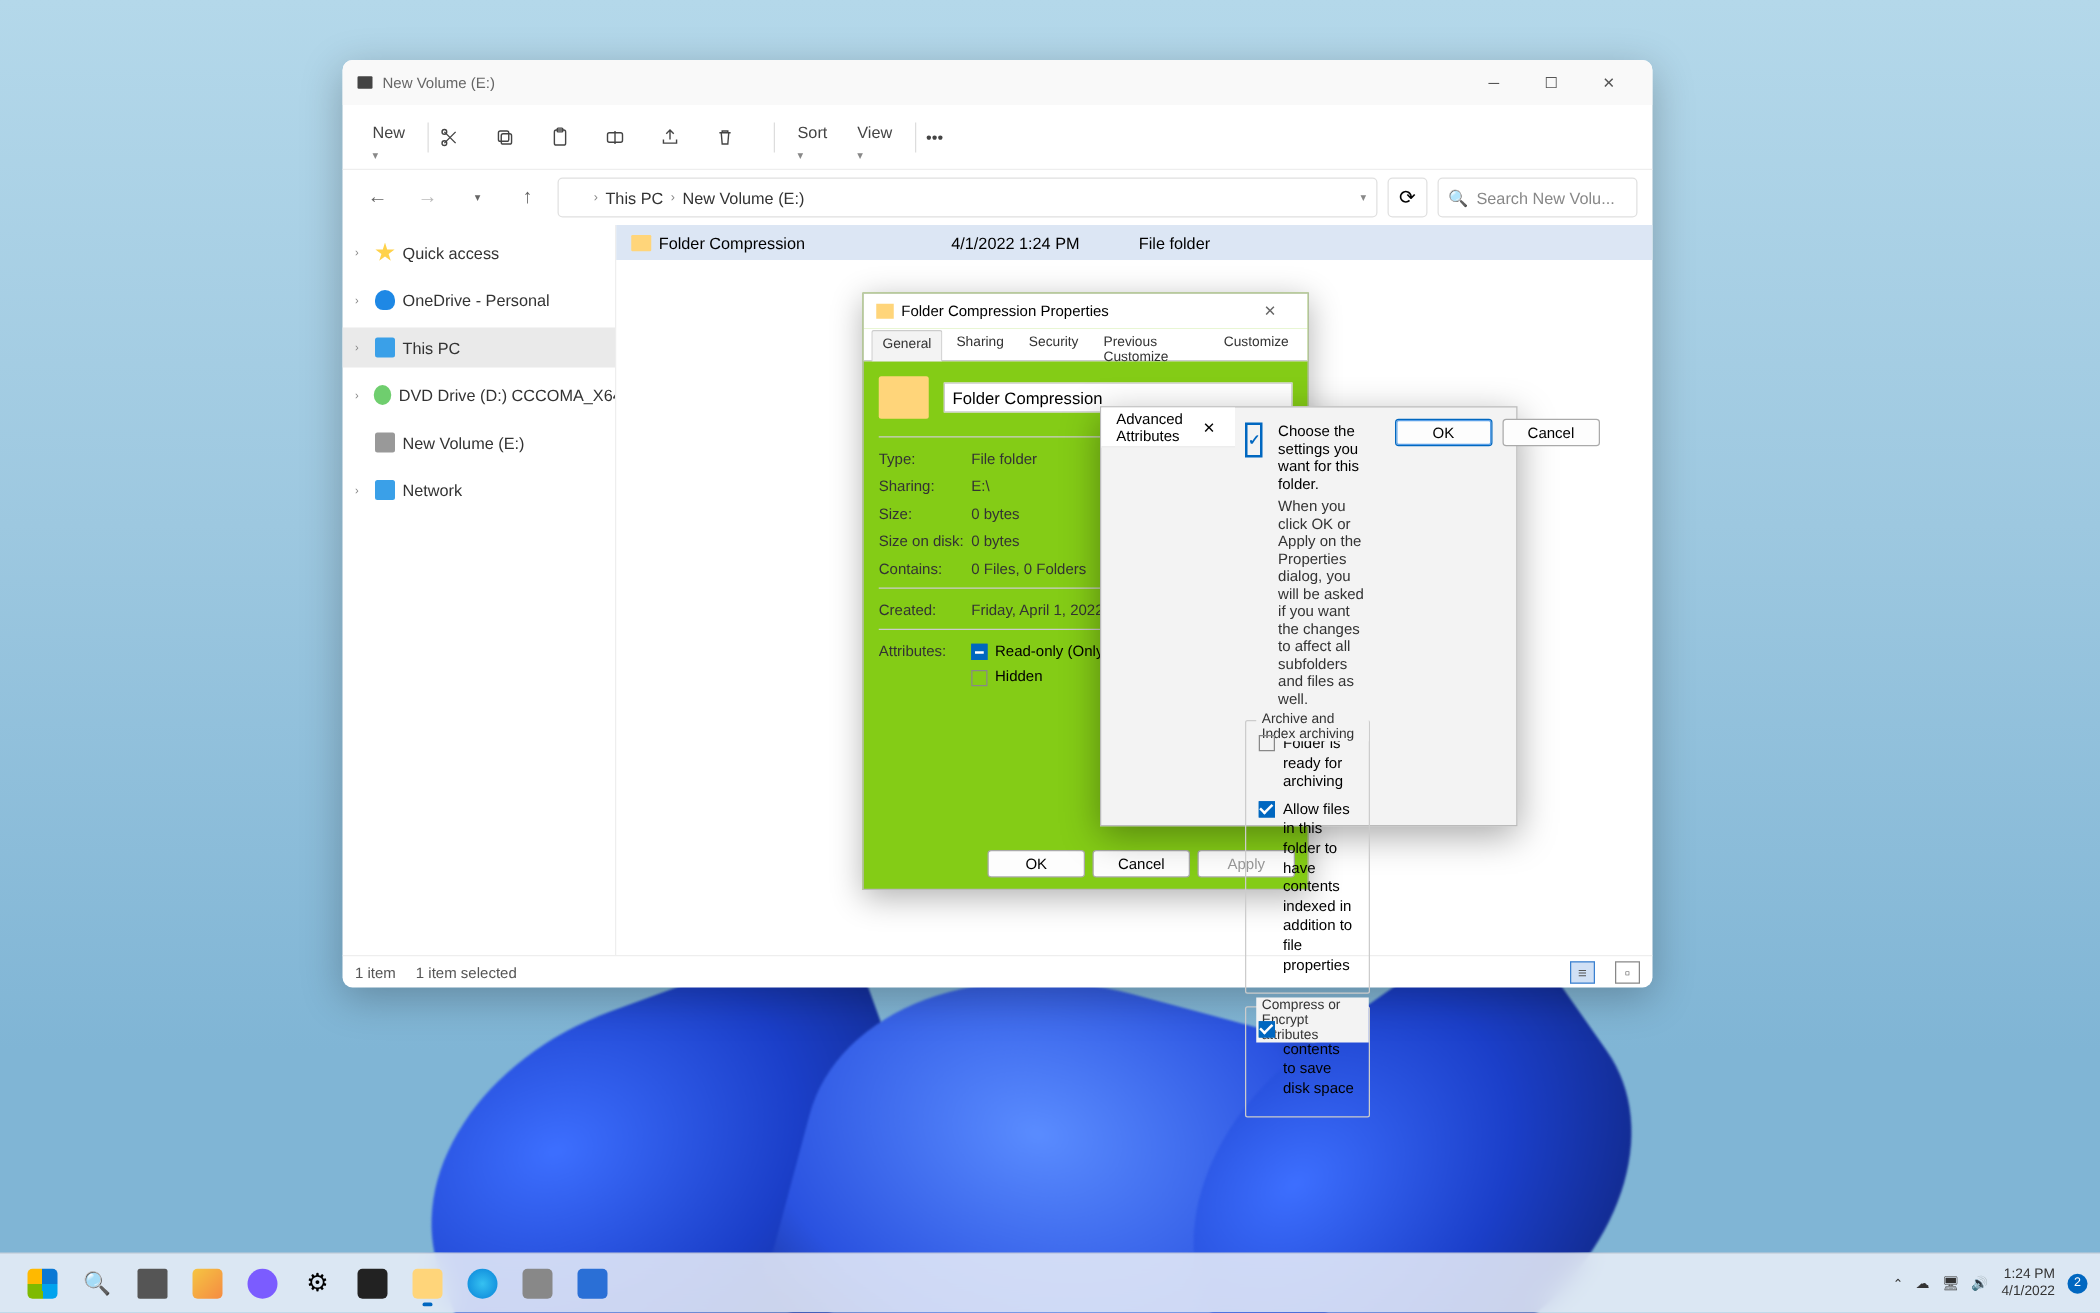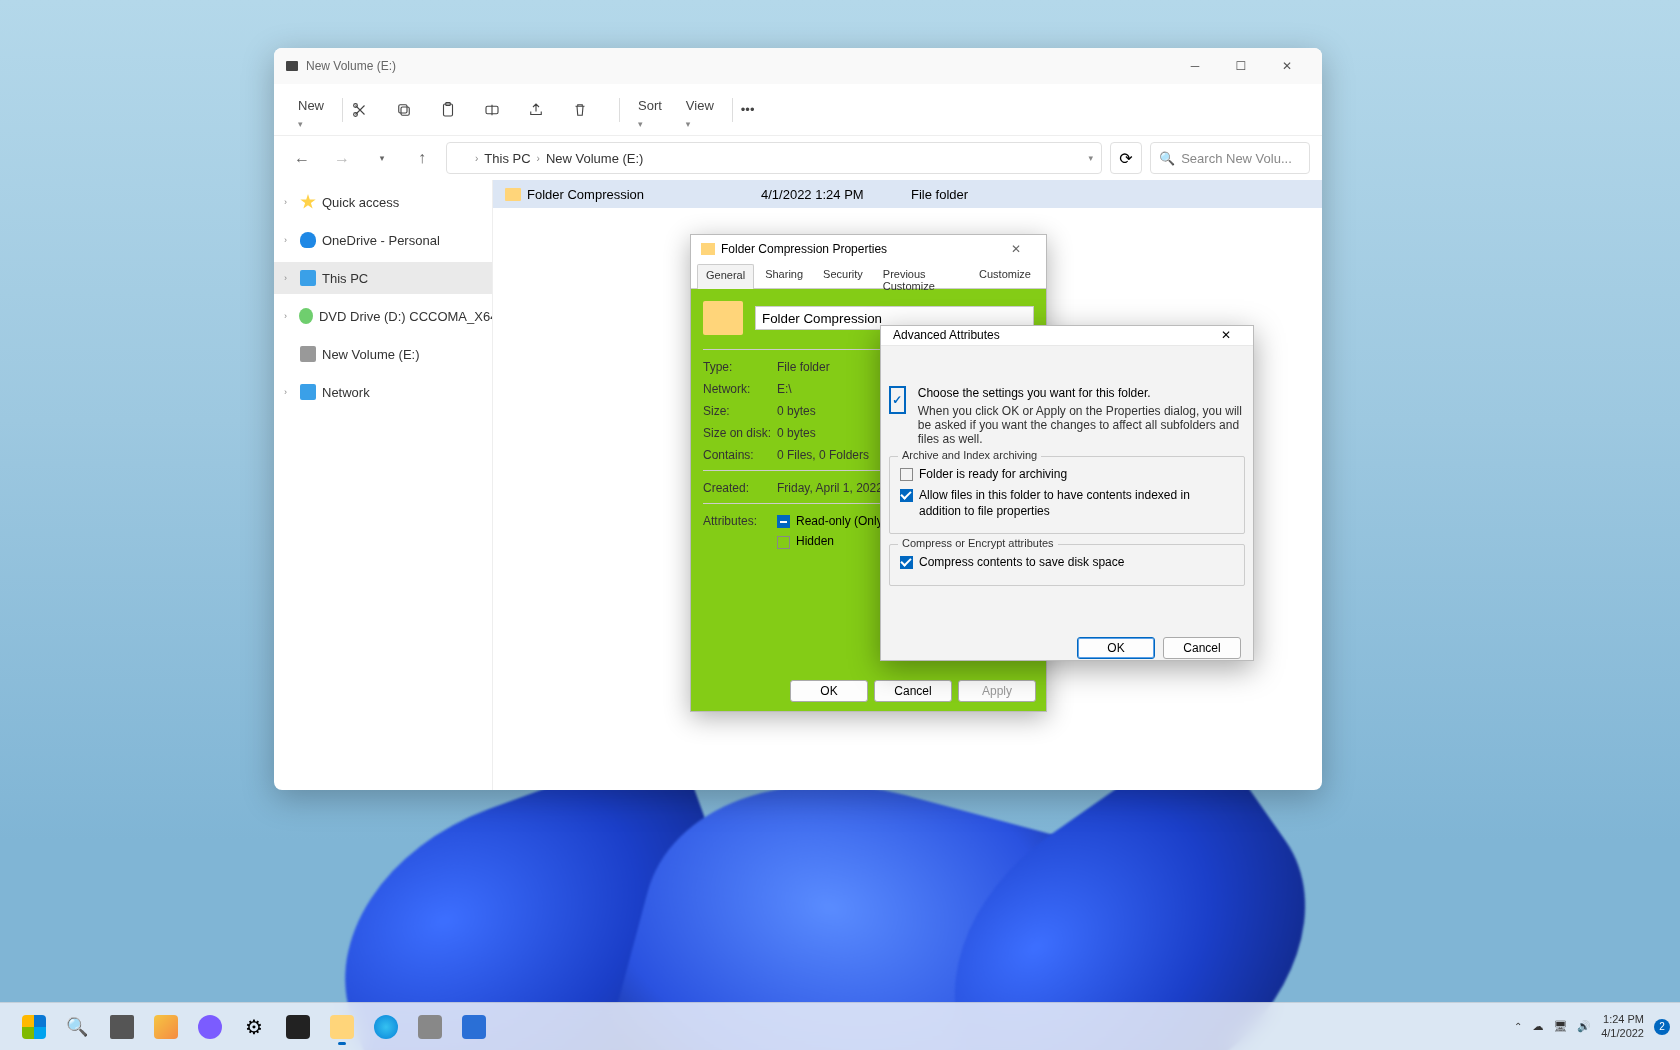--- a/index.html
+++ b/index.html
@@ -75,21 +75,21 @@
 .cb { width: 13px; height: 13px; border: 1px solid #888; display: inline-block; margin-right: 6px; vertical-align: middle; position: relative; }
 .cb.checked { background: #0067c0; border-color: #0067c0; }
 .cb.checked::after { content: ""; position: absolute; left: 2px; top: -1px; width: 4px; height: 8px; border: solid #fff; border-width: 0 2px 2px 0; transform: rotate(45deg); }
 .cb.mixed { background: #0067c0; border-color: #0067c0; }
 .cb.mixed::after { content: ""; position: absolute; left: 2px; top: 5px; width: 7px; height: 2px; background: #fff; }
 .props-buttons { height: 40px; display: flex; align-items: center; justify-content: flex-end; padding: 0 10px; gap: 6px; }
 .dlgbtn { width: 78px; height: 22px; border: 1px solid #aaa; background: #fdfdfd; font-size: 12px; border-radius: 3px; }
 .dlgbtn.disabled { color: #999; }
 
 
-.adv-dialog { position: absolute; left: 880px; top: 325px; width: 374px; height: 336px; background: #f3f3f3; border: 1px solid #bbb; box-shadow: 0 8px 28px rgba(0,0,0,.35); font-size: 12px; display: flex; flex-direction: column; gap: 28px; }
+.adv-dialog { position: absolute; left: 880px; top: 325px; width: 334px; height: 336px; background: #f3f3f3; border: 1px solid #bbb; box-shadow: 0 8px 28px rgba(0,0,0,.35); font-size: 12px; display: flex; flex-direction: row; }
 .adv-title { height: 32px; display: flex; align-items: center; padding: 0 12px; background: #fff; border-bottom: 1px solid #e8e8e8; }
 .adv-body { flex: 1; padding: 12px 8px; }
 .adv-intro { display: flex; gap: 12px; margin-bottom: 10px; }
 .adv-ico { width: 32px; height: 28px; border: 2px solid #0067c0; display: flex; align-items: center; justify-content: center; color: #0067c0; font-weight: bold; }
 .adv-ico::after { content: "✓"; }
 .adv-group { border: 1px solid #ccc; border-radius: 2px; margin-bottom: 10px; padding: 10px 10px 8px; position: relative; }
 .adv-group-title { position: absolute; top: -8px; left: 8px; background: #f3f3f3; padding: 0 4px; font-size: 11px; color: #333; }
 .adv-cb-row { display: flex; align-items: flex-start; margin-bottom: 6px; line-height: 1.3; }
 .adv-cb-row .cb { margin-top: 1px; flex-shrink: 0; }
 .adv-buttons { height: 40px; display: flex; align-items: center; justify-content: flex-end; padding: 0 12px; gap: 8px; }
@@ -260,20 +260,27 @@
             <span class="fico"></span>
             <span>Folder Compression</span>
           </div>
         <div class="col c-date">4/1/2022 1:24 PM</div>
         <div class="col c-type">File folder</div>
         <div class="col c-size"></div>
       </div>
     </div>
   </div>
 
+  <div class="statusbar">
+    <span>1 item</span>
+    <span>1 item selected</span>
+    <span class="statusbar-spacer"></span>
+    <span class="viewtoggle active">≡</span>
+    <span class="viewtoggle">▫</span>
+  </div>
 </div>
 
 <div class="props-dialog">
   <div class="props-title">
     <span class="fico2"></span>
     <span>Folder Compression Properties</span>
     <span class="props-close">✕</span>
   </div>
   <div class="props-tabs">
     <div class="ptab active">General</div>
@@ -286,21 +293,21 @@
     <div class="props-row" style="margin-bottom:14px">
       <div class="props-folder-ico"></div>
       <input class="props-name-input" value="Folder Compression" style="">
     </div>
     <hr class="props-hr">
     <div class="props-row">
         <span class="lbl">Type:</span>
         <span class="val">File folder</span>
       </div>
     <div class="props-row">
-        <span class="lbl">Network:</span>
+        <span class="lbl">Sharing:</span>
         <span class="val">E:\</span>
       </div>
     <div class="props-row">
         <span class="lbl">Size:</span>
         <span class="val">0 bytes</span>
       </div>
     <div class="props-row">
         <span class="lbl">Size on disk:</span>
         <span class="val">0 bytes</span>
       </div>

